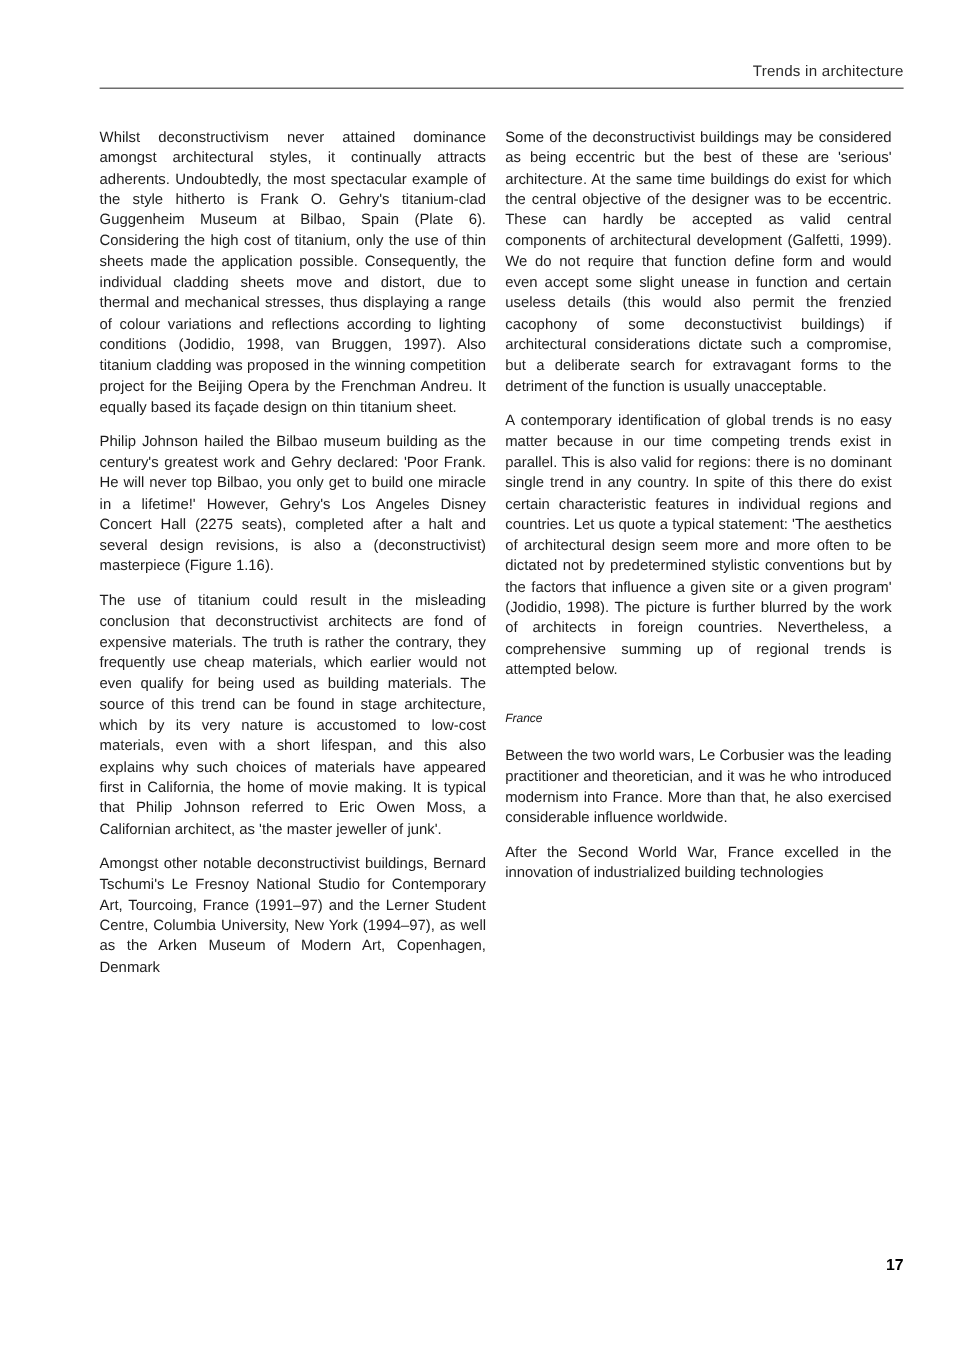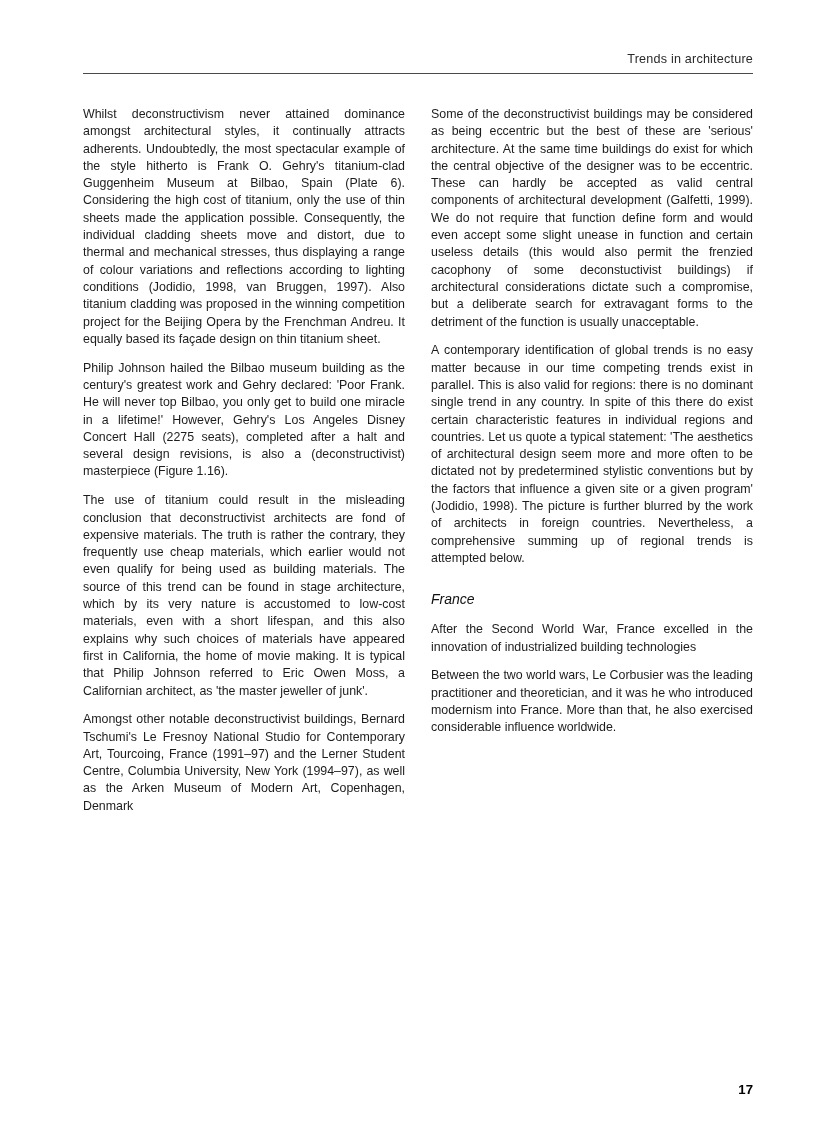--- a/index.html
+++ b/index.html
@@ -38,21 +38,21 @@
     background: #4a4a4a;
   }
 
   
   .columns {
     position: absolute;
     left: 83px;
     top: 106px;
     width: 670px;
     display: flex;
-    gap: 26px;
+    gap: 16px;
   }
   .col {
     width: 322px;
     flex: 0 0 322px;
   }
 
   p.body {
     margin: 0 0 11.5px 0;
     font-size: 12.4px;
     line-height: 17.3px;
@@ -66,32 +66,32 @@
   h2.section-heading {
     margin: 22px 0 13px 0;
     font-size: 14.6px;
     font-weight: bold;
     line-height: 19px;
     color: #000000;
     letter-spacing: -0.1px;
   }
   h3.sub-heading {
     margin: 24px 0 13px 0;
-    font-size: 14px;
+    font-size: 10px;
     font-style: italic;
     font-weight: normal;
     line-height: 17px;
     color: #111111;
   }
 
   
   .folio {
     position: absolute;
     right: 63px;
-    top: 1082px;
+    top: 1046px;
     font-size: 13.2px;
     font-weight: bold;
     color: #000000;
   }
 </style>
 </head>
 <body>
 
 <div class="page">
 
@@ -109,21 +109,21 @@
     </div>
 
     <div class="col">
       <p class="body">Some of the deconstructivist buildings may be considered as being eccentric but the best of these are 'serious' architecture. At the same time buildings do exist for which the central objective of the designer was to be eccentric. These can hardly be accepted as valid central components of architectural development (Galfetti, 1999). We do not require that function define form and would even accept some slight unease in function and certain useless details (this would also permit the frenzied cacophony of some deconstuctivist buildings) if architectural considerations dictate such a compromise, but a deliberate search for extravagant forms to the detriment of the function is usually unacceptable.</p>
 
 
       <p class="body">A contemporary identification of global trends is no easy matter because in our time competing trends exist in parallel. This is also valid for regions: there is no dominant single trend in any country. In spite of this there do exist certain characteristic features in individual regions and countries. Let us quote a typical statement: 'The aesthetics of architectural design seem more and more often to be dictated not by predetermined stylistic conventions but by the factors that influence a given site or a given program' (Jodidio, 1998). The picture is further blurred by the work of architects in foreign countries. Nevertheless, a comprehensive summing up of regional trends is attempted below.</p>
 
       <h3 class="sub-heading">France</h3>
 
+      <p class="body">Between the two world wars, Le Corbusier was the leading practitioner and theoretician, and it was he who introduced modernism into France. More than that, he also exercised considerable influence worldwide.</p>
       <p class="body">After the Second World War, France excelled in the innovation of industrialized building technologies</p>
-      <p class="body">Between the two world wars, Le Corbusier was the leading practitioner and theoretician, and it was he who introduced modernism into France. More than that, he also exercised considerable influence worldwide.</p>
     </div>
 
   </div>
 
   <div class="folio">17</div>
 
 </div>
 
 </body></html>

